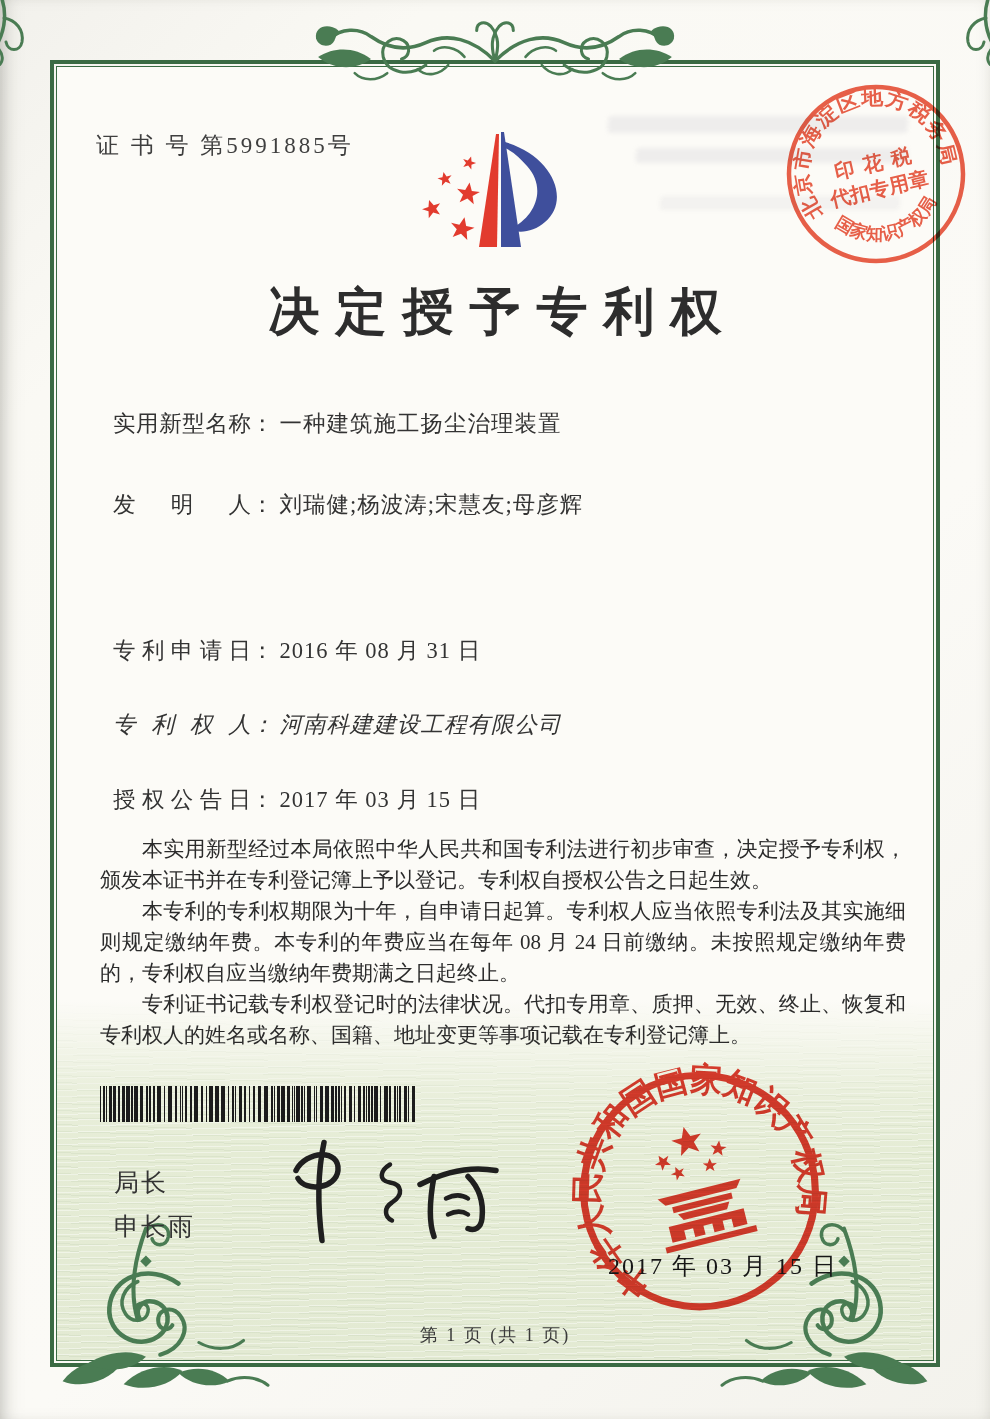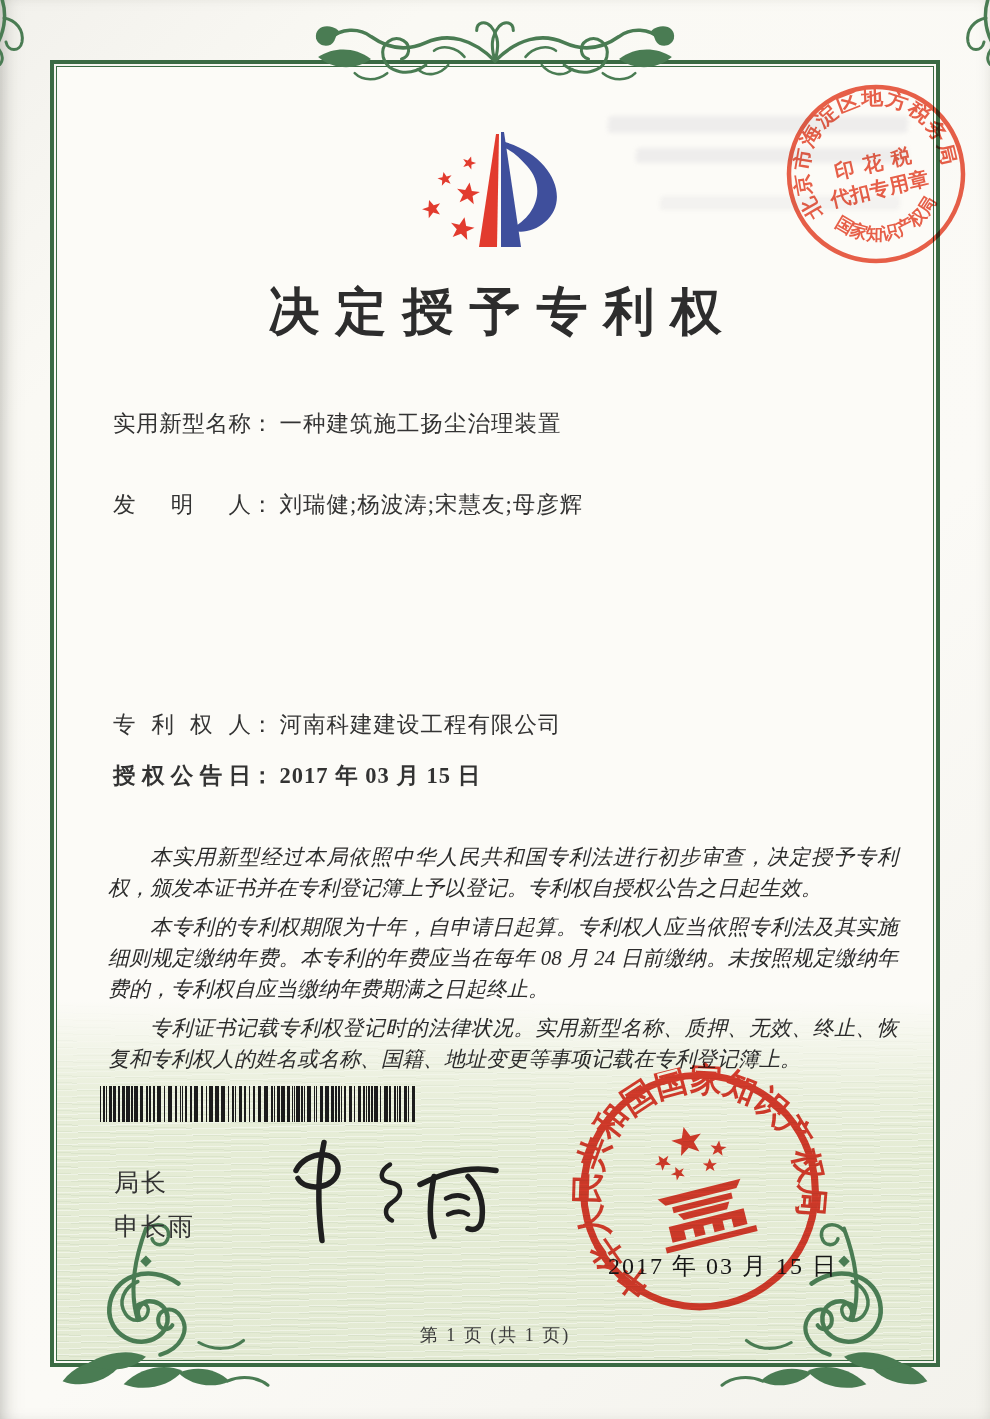--- a/index.html
+++ b/index.html
@@ -70,30 +70,30 @@
   .tax-stamp svg{display:block;width:100%;height:100%;}
   .tax-stamp text{fill:var(--stamp-red);font-family:var(--serif);font-weight:bold;}
   
   .doc-title{
     position:absolute;left:0;right:0;top:278px;text-align:center;
     font-size:51px;font-weight:700;color:#2d2d2d;letter-spacing:16px;
     text-indent:16px;
   }
   
   .field{position:absolute;left:113px;font-size:22.5px;color:#333;white-space:nowrap;}
-  .f0{top:408px;} .f1{top:489px;} .f2{top:559px;} .f3{top:635px;} .f4{top:709px;} .f5{top:760px;font-weight:bold;}
+  .f0{top:408px;} .f1{top:489px;} .f2{top:559px;} .f3{top:635px;} .f4{top:709px;font-style:italic;} .f5{top:784px;}
   .flabel{display:inline-block;width:138px;text-align:justify;text-align-last:justify;vertical-align:bottom;}
   .fcolon{display:inline-block;margin-right:6px;}
   .fvalue{letter-spacing:1px;}
   
   .body-text{
     position:absolute;left:100px;top:834px;width:806px;
     font-size:21px;line-height:31px;color:#2b2b2b;text-align:justify;
   }
-  .body-text p{margin:8px;text-indent:2em;font-style:italic;}
+  .body-text p{margin:0;text-indent:2em;}
   
   .barcode{position:absolute;left:100px;top:1086px;width:320px;height:36px;}
   .barcode i{position:absolute;top:0;bottom:0;background:#1b1b1b;}
   
   .sig-title{position:absolute;left:114px;top:1166px;font-family:var(--sans);font-size:25px;color:#333;letter-spacing:2px;}
   .sig-name {position:absolute;left:114px;top:1210px;font-family:var(--sans);font-size:25px;color:#333;letter-spacing:2px;text-align:right;}
   .sig-script{position:absolute;left:262px;top:1134px;width:250px;height:120px;}
   .sig-script svg{display:block;width:100%;height:100%;}
   
   .seal{
@@ -182,20 +182,21 @@
       <path d="M4,0 C14,18 12,40 2,56" stroke-width="3.5"></path>
       <path d="M10,28 C22,30 30,40 28,52 C26,62 14,62 12,52" stroke-width="3"></path>
       <path d="M2,56 C10,64 10,72 4,76" stroke-width="3"></path>
     </svg>
   </div>
 
   <div class="smudge s1"></div>
   <div class="smudge s2"></div>
   <div class="smudge s3"></div>
 
+  <div class="cert-no">证 书 号 第5991885号</div>
 
   <div class="logo">
     <svg viewBox="0 0 168 140">
       <defs>
         <path id="lstar" d="M0,-10 L2.9,-3.1 L10,-3.1 L4.2,1.2 L6.2,8.1 L0,4 L-6.2,8.1 L-4.2,1.2 L-10,-3.1 L-2.9,-3.1 Z"></path>
       </defs>
       <polygon points="81,18 84,18 82,131 64,131" fill="#e23b2e"></polygon>
       <polygon points="86,16 89,16 106,131 86,131" fill="#3f4f9c"></polygon>
       <path d="M90,26 C138,40 156,84 130,106 C119,116 103,118 95,113 C121,101 132,72 112,50 C106,43 98,35 88,31 Z" fill="#3f4f9c"></path>
       <g fill="#e23b2e">
@@ -227,31 +228,34 @@
   </div>
 
   <div class="doc-title">决定授予专利权</div>
 
   <div class="field f1">
     <span class="flabel">发明人</span><span class="fcolon">：</span><span class="fvalue">刘瑞健;杨波涛;宋慧友;母彦辉</span>
   </div>
   <div class="field f0">
     <span class="flabel">实用新型名称</span><span class="fcolon">：</span><span class="fvalue">一种建筑施工扬尘治理装置</span>
   </div>
+  <div class="field f3">
+    <span class="flabel">专利申请日</span><span class="fcolon">：</span><span class="fvalue">2016 年 08 月 31 日</span>
+  </div>
   <div class="field f4">
     <span class="flabel">专利权人</span><span class="fcolon">：</span><span class="fvalue">河南科建建设工程有限公司</span>
   </div>
   <div class="field f5">
     <span class="flabel">授权公告日</span><span class="fcolon">：</span><span class="fvalue">2017 年 03 月 15 日</span>
   </div>
 
   <div class="body-text">
     <p>本实用新型经过本局依照中华人民共和国专利法进行初步审查，决定授予专利权，颁发本证书并在专利登记簿上予以登记。专利权自授权公告之日起生效。</p>
     <p>本专利的专利权期限为十年，自申请日起算。专利权人应当依照专利法及其实施细则规定缴纳年费。本专利的年费应当在每年 08 月 24 日前缴纳。未按照规定缴纳年费的，专利权自应当缴纳年费期满之日起终止。</p>
-    <p>专利证书记载专利权登记时的法律状况。实用新型名称、质押、无效、终止、恢复和专利权人的姓名或名称、国籍、地址变更等事项记载在专利登记簿上。</p>
+    <p>专利证书记载专利权登记时的法律状况。代扣专用章、质押、无效、终止、恢复和专利权人的姓名或名称、国籍、地址变更等事项记载在专利登记簿上。</p>
   </div>
 
   <div class="barcode">
       <i style="left:0px;width:1px"></i>
       <i style="left:3px;width:2px"></i>
       <i style="left:6px;width:1px"></i>
       <i style="left:9px;width:3px"></i>
       <i style="left:13px;width:3px"></i>
       <i style="left:18px;width:2px"></i>
       <i style="left:22px;width:3px"></i>

